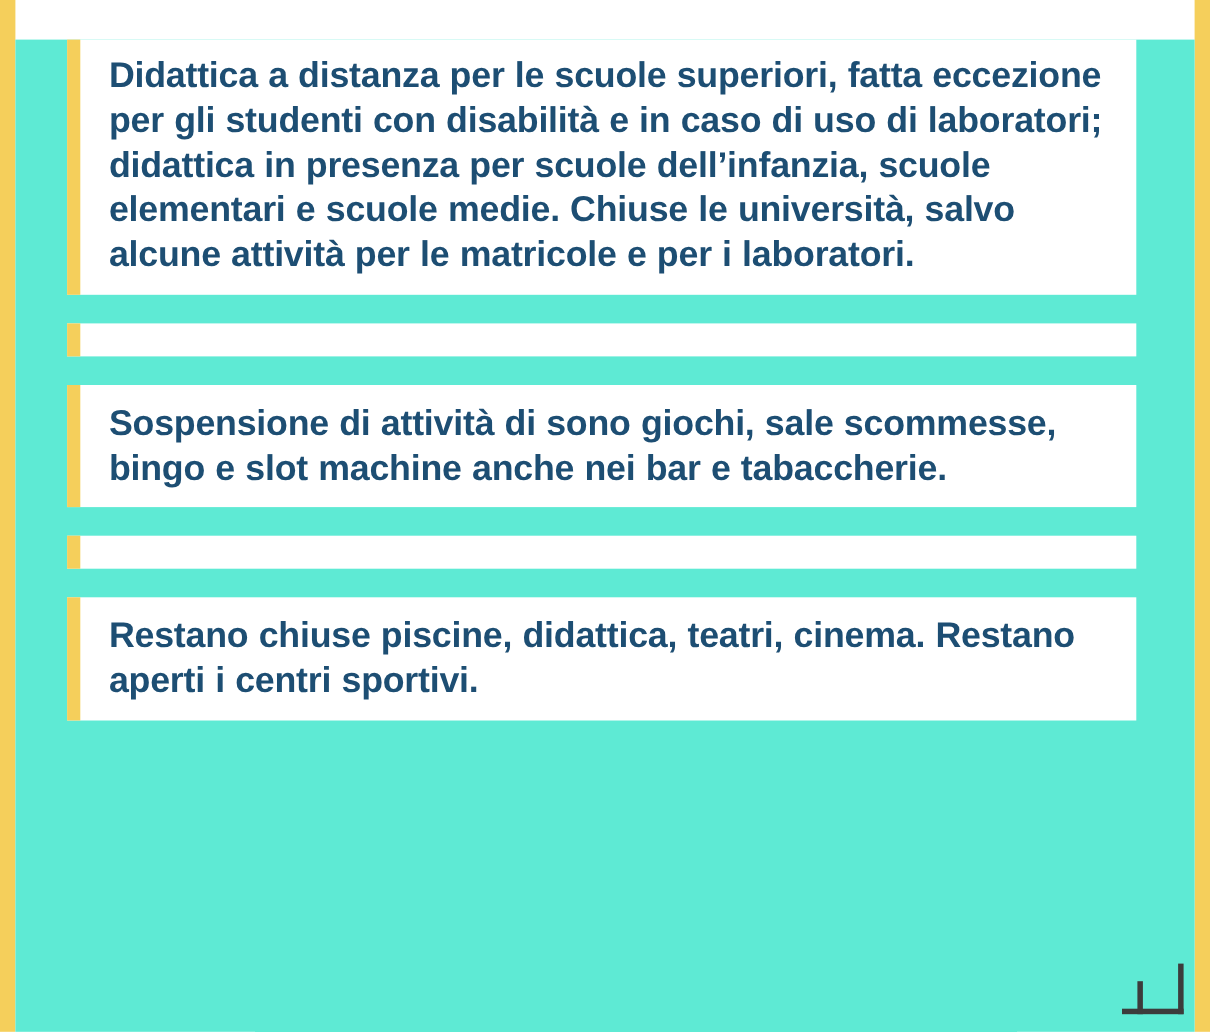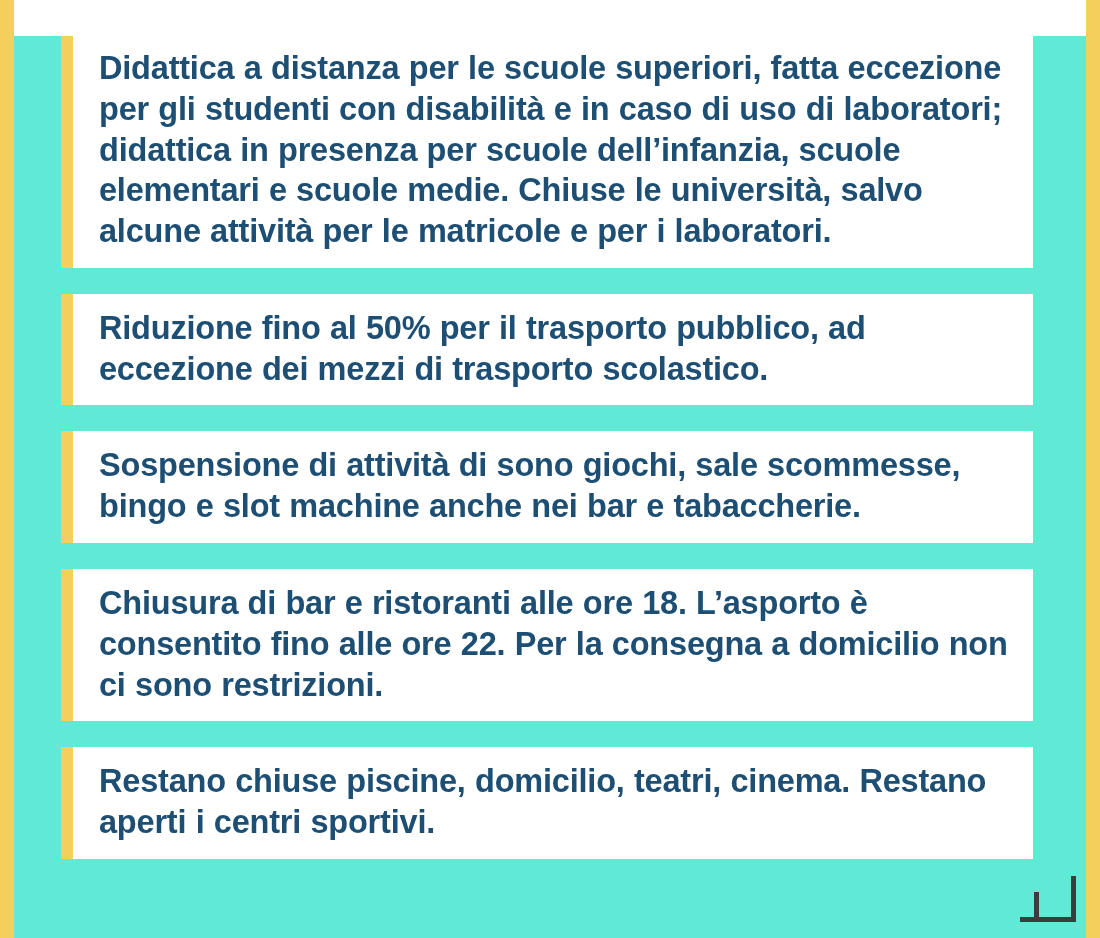--- a/index.html
+++ b/index.html
@@ -139,36 +139,34 @@
 
   <div class="content-area">
 
     <div class="card" id="card-0">
       <span class="bar"></span>
       <p class="card-text">Didattica a distanza per le scuole superiori, fatta eccezione per gli studenti con disabilità e in caso di uso di laboratori; didattica in presenza per scuole dell’infanzia, scuole elementari e scuole medie. Chiuse le università, salvo alcune attività per le matricole e per i laboratori.</p>
     </div>
 
     <div class="card" id="card-1">
       <span class="bar"></span>
-      <p class="card-text">Riduzione fino al 50% per il trasporto pubblico, ad eccezione dei mezzi di trasporto scolastico.</p>
     </div>
 
     <div class="card" id="card-2">
       <span class="bar"></span>
       <p class="card-text">Sospensione di attività di sono giochi, sale scommesse, bingo e slot machine anche nei bar e tabaccherie.</p>
     </div>
 
     <div class="card" id="card-3">
       <span class="bar"></span>
-      <p class="card-text">Chiusura di bar e ristoranti alle ore 18. L’asporto è consentito fino alle ore 22. Per la consegna a domicilio non ci sono restrizioni.</p>
     </div>
 
     <div class="card" id="card-4">
       <span class="bar"></span>
-      <p class="card-text">Restano chiuse piscine, domicilio, teatri, cinema. Restano aperti i centri sportivi.</p>
+      <p class="card-text">Restano chiuse piscine, didattica, teatri, cinema. Restano aperti i centri sportivi.</p>
     </div>
 
   </div>
 
   <div class="corner-bracket">
     <span class="v"></span>
     <span class="h"></span>
   </div>
   <div class="corner-bracket2">
     <span class="v2"></span>

